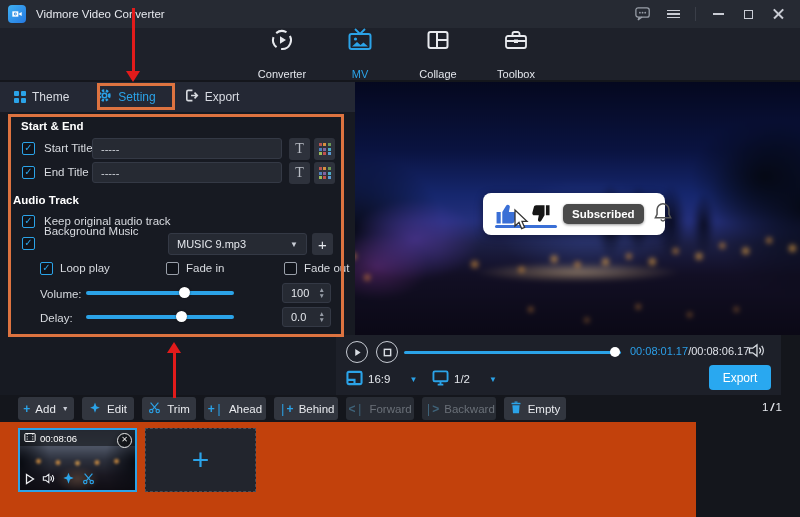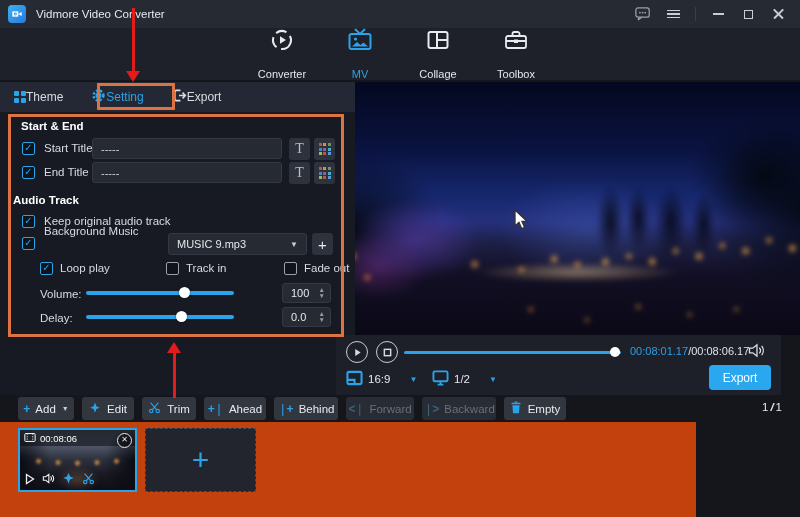--- a/index.html
+++ b/index.html
@@ -26,21 +26,21 @@
   .header { position:absolute; left:0; top:28px; width:800px; height:52px; background:#1e212a; }
   .nav { position:absolute; left:243px; top:0; display:flex; }
   .nav-tab { width:78px; height:52px; display:flex; flex-direction:column; align-items:center; justify-content:center; gap:14px; color:#e3e6ec; }
   .nav-tab .lbl { font-size:11px; }
   .nav-tab.active { color:#2ba3e8; }
   .mv-underline { position:absolute; left:337px; top:77px; width:60px; height:3px; background:#2ba3e8; }
 
   
   .left-panel { position:absolute; left:0; top:82px; width:355px; height:313px; background:#171a22; }
   .panel-tabs { position:absolute; left:0; top:0; width:355px; height:30px; background:#242834; display:flex; align-items:center; }
-  .ptab { display:flex; align-items:center; gap:0; padding:0 14px; height:30px; color:#d8dbe2; font-size:12px; }
+  .ptab { display:flex; align-items:center; gap:6px; padding:0 14px; height:30px; color:#d8dbe2; font-size:12px; }
   .ptab.active { color:#2ba3e8; }
   .theme-ic { display:grid; grid-template-columns:5px 5px; grid-gap:2px; }
   .theme-ic i { width:5px; height:5px; background:#2ba3e8; border-radius:1px; }
 
   .sec-head { position:absolute; left:13px; font-weight:bold; font-size:11.5px; color:#fff; }
 
   .checkbox { position:absolute; width:13px; height:13px; border:1.5px solid #2ba3e8; border-radius:2px; background:#10131a; color:#2ba3e8; font-size:10px; line-height:10px; text-align:center; }
   .checkbox.off { border-color:#9aa0aa; color:transparent; }
   .cb-label { position:absolute; color:#d8dbe0; }
 
@@ -335,21 +335,21 @@
     <span class="cb-label" style="left:44px; top:143px;">Background Music</span>
     <div class="select" style="left:168px; top:151px; width:139px; height:22px;">
       <span>MUSIC 9.mp3</span>
       <span class="caret">▼</span>
     </div>
     <div class="plus-btn" style="left:312px; top:151px;">+</div>
 
     <span class="checkbox" style="left:40px; top:180px;">✓</span>
     <span class="cb-label" style="left:60px; top:180px;">Loop play</span>
     <span class="checkbox off" style="left:166px; top:180px;">✓</span>
-    <span class="cb-label" style="left:186px; top:180px;">Track in</span>
+    <span class="cb-label" style="left:186px; top:180px;">Fade in</span>
     <span class="checkbox off" style="left:284px; top:180px;">✓</span>
     <span class="cb-label" style="left:304px; top:180px;">Fade out</span>
 
     <span class="cb-label" style="left:40px; top:206px;">Volume:</span>
     <div class="slider" style="left:86px; top:204px; width:148px;">
       <span class="track"></span>
         <span class="thumb" style="left:63%;"></span>
     </div>
     <div class="stepper" style="left:282px; top:201px;">
       <span class="val">100</span>
@@ -368,20 +368,40 @@
       <span class="val">0.0</span>
       <span class="arrows">
           <span>▲</span>
           <span>▼</span>
         </span>
     </div>
   </div>
 
   <div class="video">
     <div class="scene"></div>
+    <div class="sub-bar">
+      <span>
+        <svg width="25" height="23" viewBox="0 0 24 22">
+            <path d="M1.5 9.5h4v11h-4z M7 20.5h9.3c1.2 0 2.2-.8 2.5-2l1.6-6.1c.4-1.5-.7-2.9-2.2-2.9h-4.9l.9-4.4C14.5 3.7 13.6 2.5 12.3 2.5c-.6 0-1.2.3-1.5.8L7 9.5z" fill="#3a6fd6"></path>
+          </svg>
+      </span>
+      <span style="margin-left:9px; transform:rotate(180deg); display:inline-flex;">
+        <svg width="22" height="20" viewBox="0 0 24 22">
+            <path d="M1.5 9.5h4v11h-4z M7 20.5h9.3c1.2 0 2.2-.8 2.5-2l1.6-6.1c.4-1.5-.7-2.9-2.2-2.9h-4.9l.9-4.4C14.5 3.7 13.6 2.5 12.3 2.5c-.6 0-1.2.3-1.5.8L7 9.5z" fill="#161616"></path>
+          </svg>
+      </span>
+      <span class="thumb-underline"></span>
+      <span class="subscribed-btn">Subscribed</span>
+      <span style="margin-left:8px;">
+        <svg width="22" height="24" viewBox="0 0 26 28">
+            <path d="M13 3a7 7 0 0 0-7 7v5.5L4 19.5h18l-2-4V10a7 7 0 0 0-7-7z" fill="none" stroke="#555" stroke-width="1.8"></path>
+            <path d="M10.5 21.5a2.6 2.6 0 0 0 5 0" fill="none" stroke="#555" stroke-width="1.8"></path>
+          </svg>
+      </span>
+    </div>
     <span class="cursor">
       <svg width="20" height="24" viewBox="0 0 20 24">
           <path d="M5 2v16l4-3.6 2.6 6.2 3-1.2-2.6-6H17z" fill="#fff" stroke="#333" stroke-width="1.3"></path>
         </svg>
     </span>
   </div>
 
   <div class="rbottom">
     <div class="circle-btn" style="left:10px; top:6px;">
       <svg width="9" height="9" viewBox="0 0 10 10">

